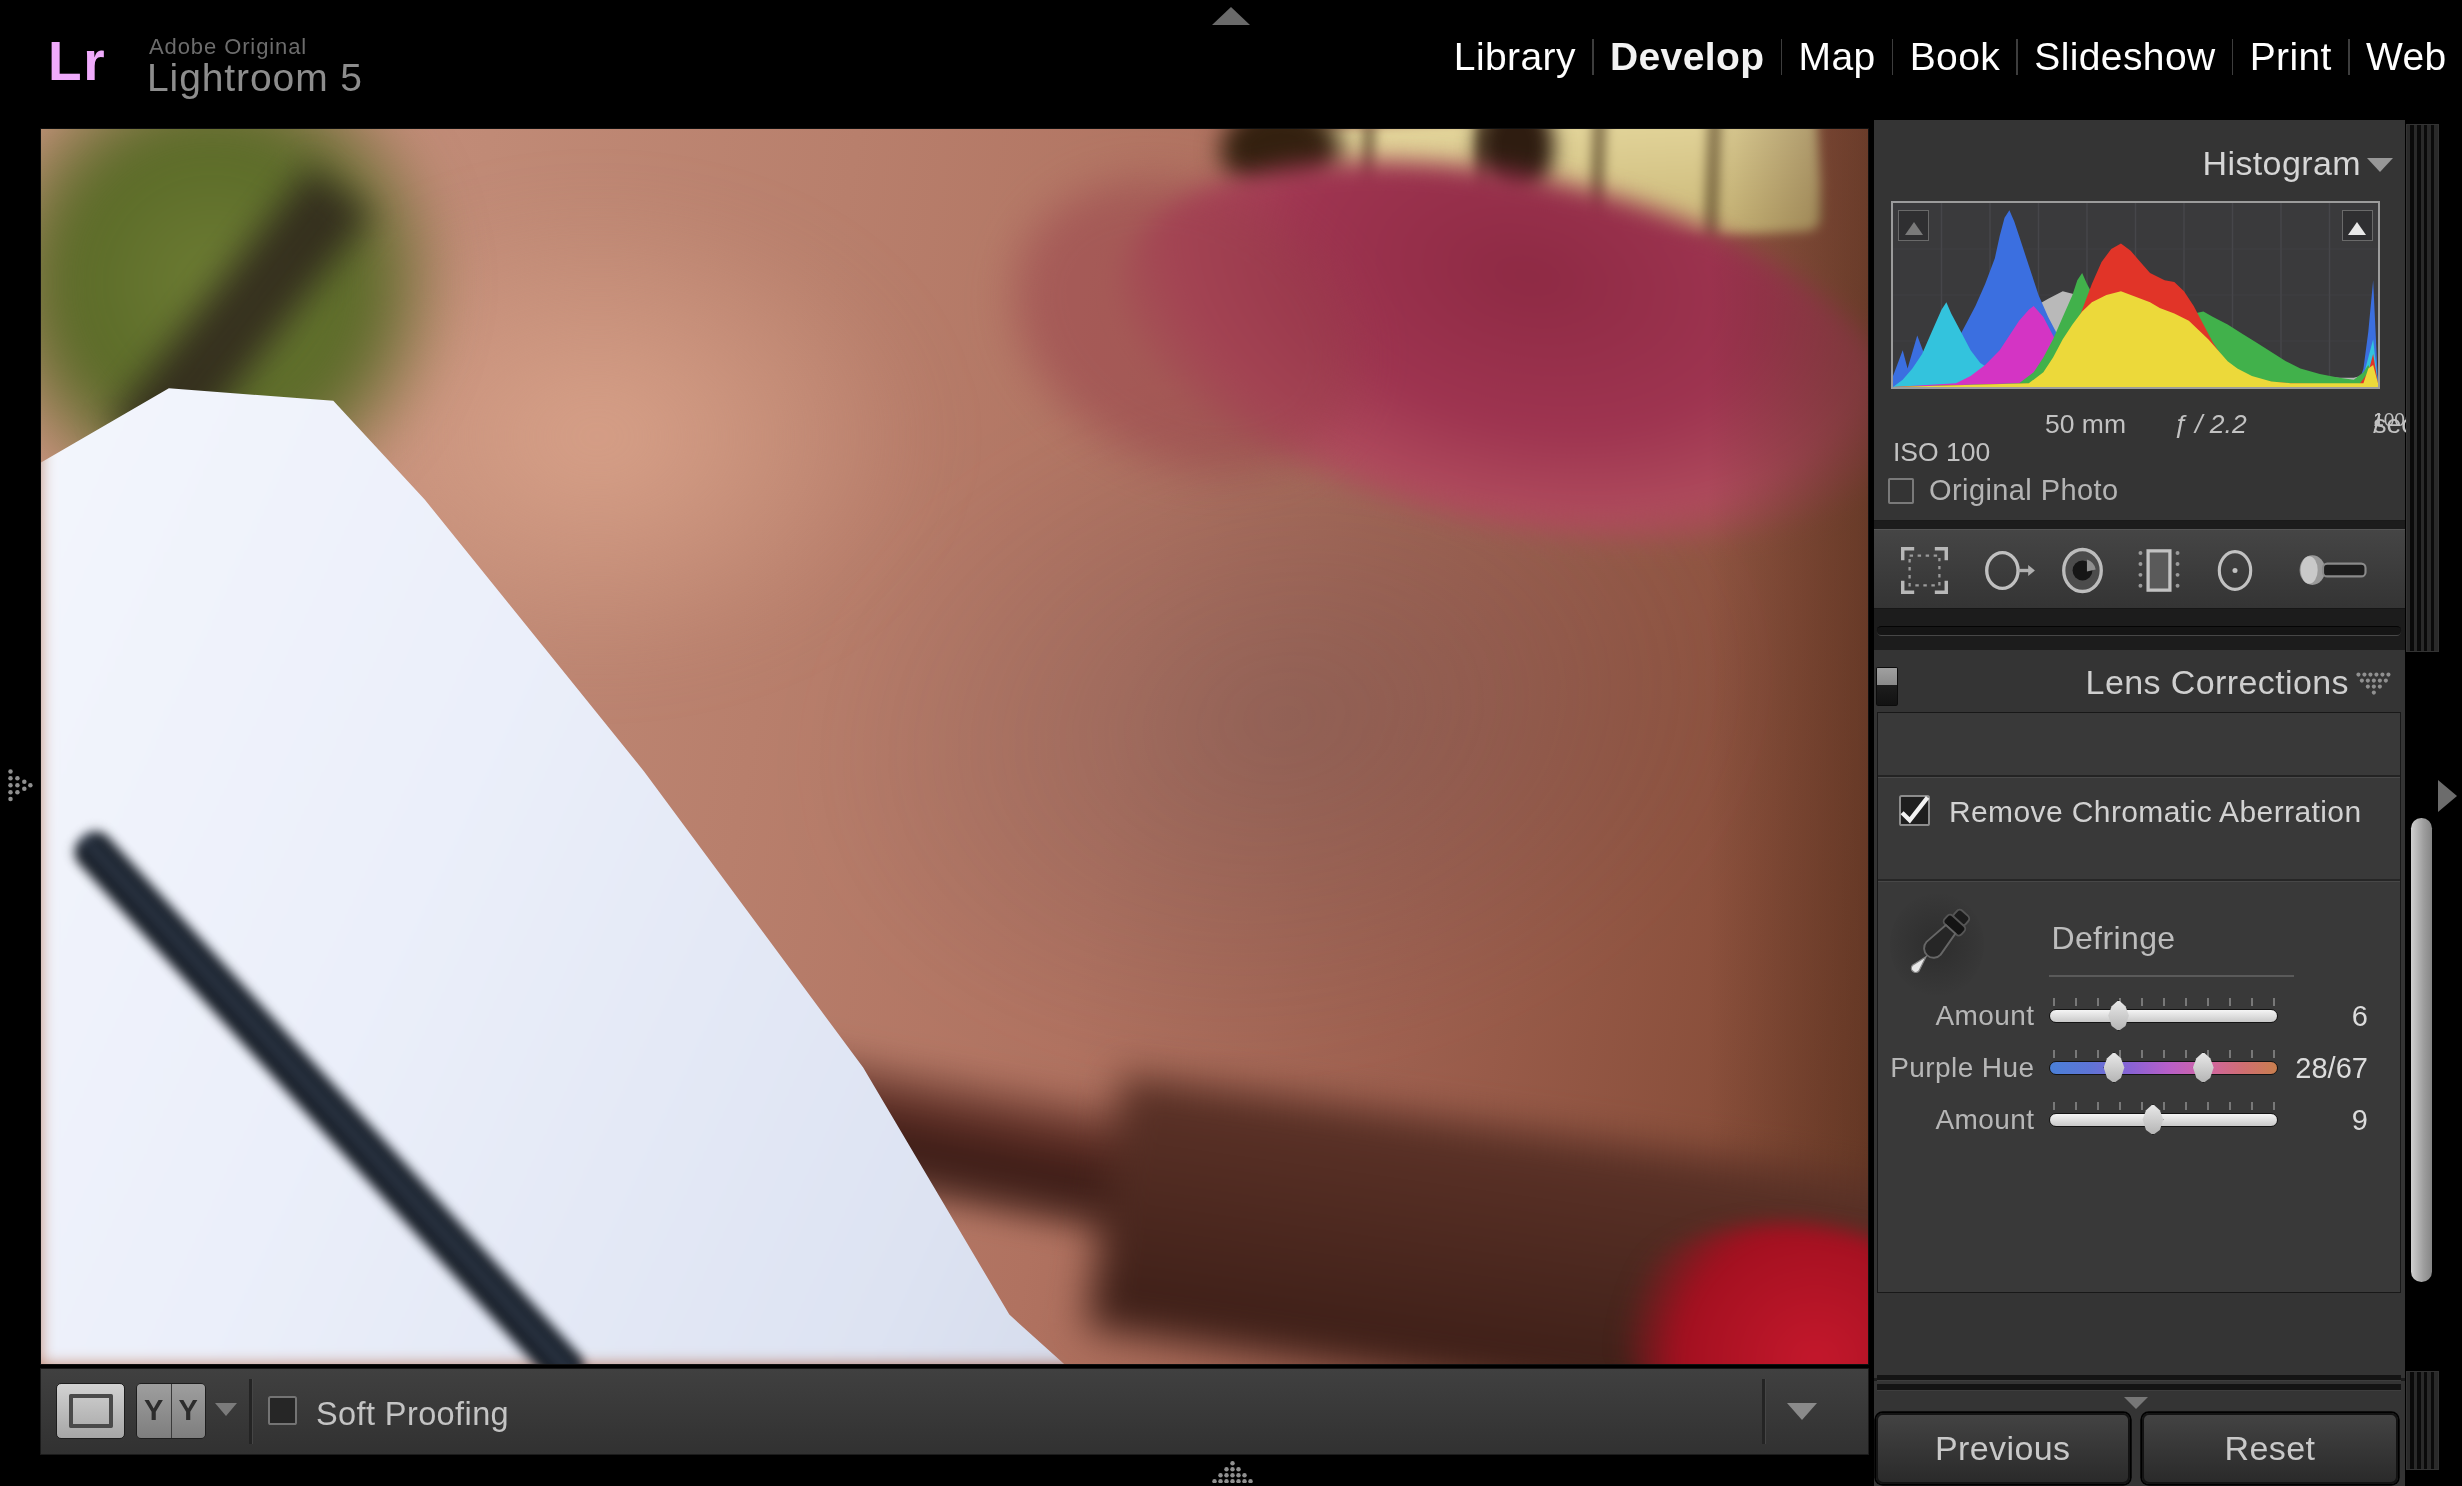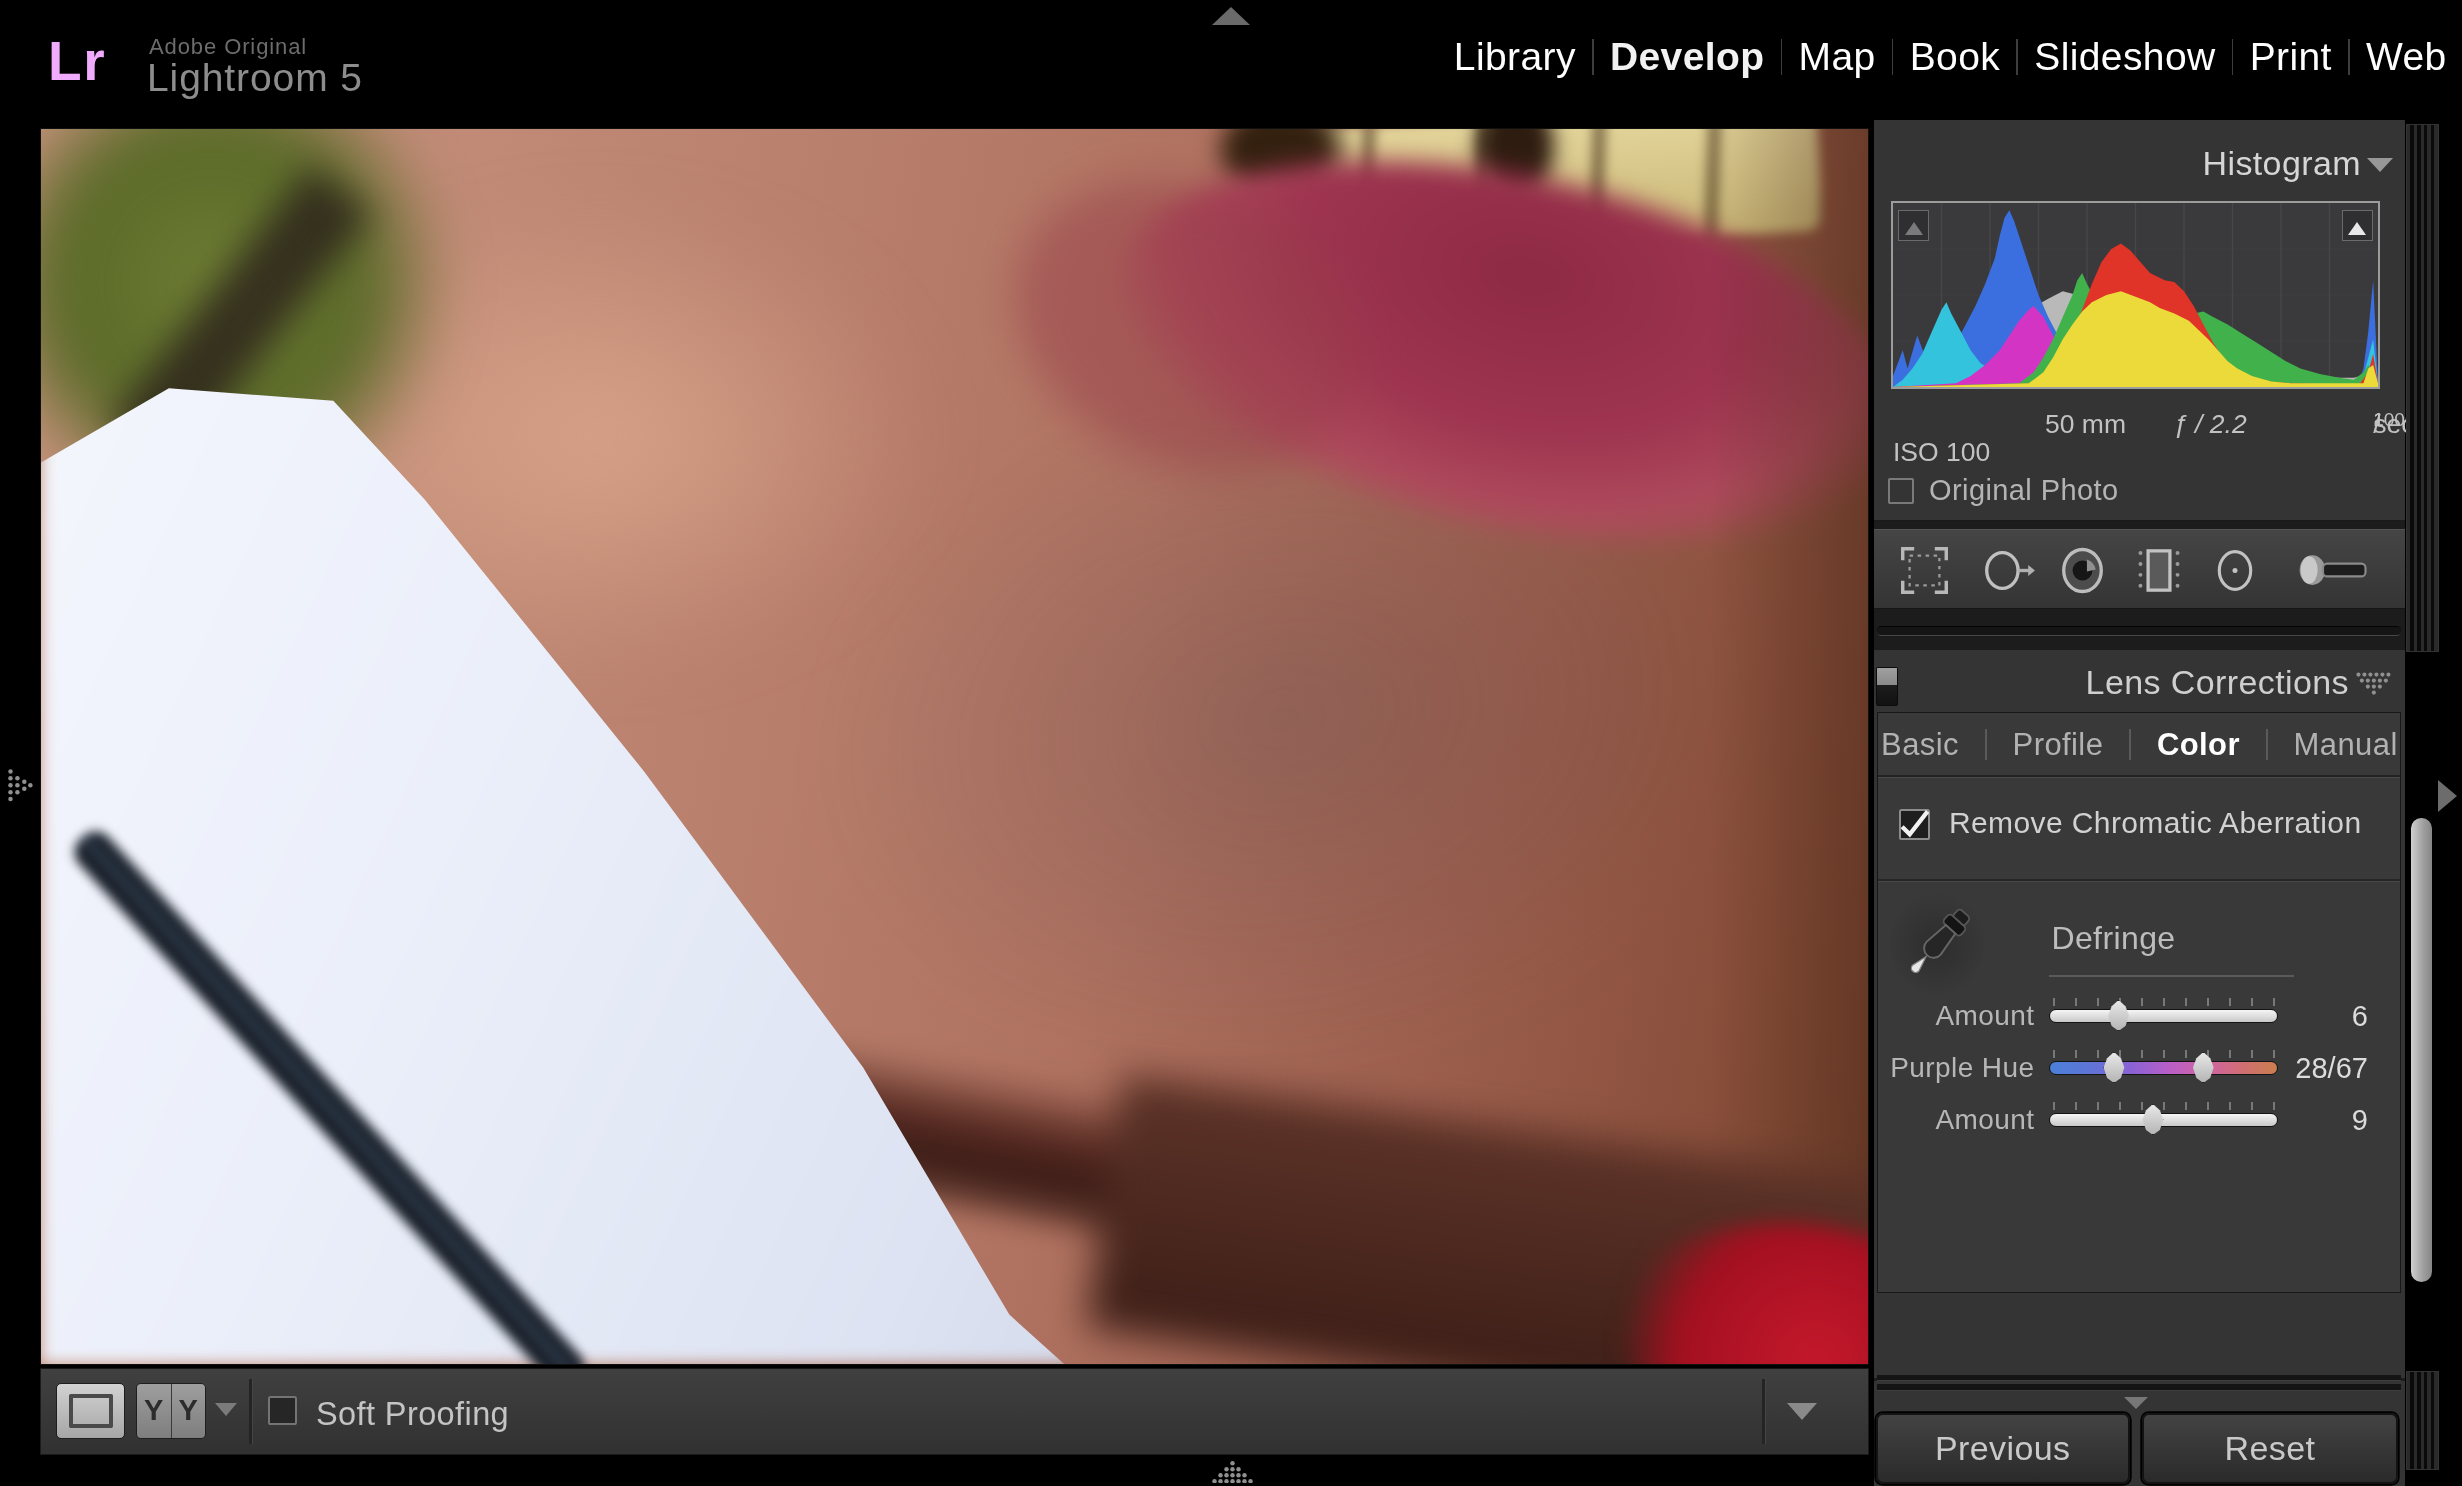--- a/index.html
+++ b/index.html
@@ -113,21 +113,21 @@
   #lens-title{right:56px;top:13px;}
   #lens-expand{position:absolute;right:13.7px;top:20.5px;}
   #lens-box{position:absolute;left:3.4px;top:62px;width:524px;height:581px;background:#393939;
     border:1.7px solid #181818;box-sizing:border-box;}
   #lens-tabs{position:absolute;left:0;top:12px;width:100%;height:39px;display:flex;align-items:center;
     justify-content:center;gap:26px;}
   .tab{font-size:31px;color:#b2b2b2;letter-spacing:0.4px;}
   .tab.active{color:#ffffff;font-weight:bold;}
   .tab-sep{width:1.7px;height:31px;background:#5a5a5a;}
   #tabs-divider{position:absolute;left:0;top:62px;width:100%;height:1.7px;background:#232323;border-bottom:0.9px solid #4a4a4a;}
-  #rca-row{position:absolute;left:20.5px;top:93px;display:flex;align-items:flex-end;gap:19px;}
+  #rca-row{position:absolute;left:20.5px;top:82px;display:flex;align-items:flex-start;gap:19px;}
   #rca-box{width:31px;height:31px;background:#1e1e1e;border:2.6px solid #8c8c8c;border-radius:2.6px;box-sizing:border-box;
     display:flex;align-items:center;justify-content:center;overflow:visible;}
   #rca-label{font-size:30px;color:#d2d2d2;letter-spacing:0.4px;}
   #rca-divider{position:absolute;left:0;top:166px;width:100%;height:1.7px;background:#262626;border-bottom:0.9px solid #474747;}
   #dropper-wrap{position:absolute;left:12px;top:180px;width:94px;height:103px;border-radius:50%;
     background:radial-gradient(circle,#2d2d2d 0%,rgba(45,45,45,0) 75%);display:flex;align-items:center;justify-content:center;}
   #defringe-title{position:absolute;left:173px;top:207px;font-size:32px;color:#bdbdbd;letter-spacing:0.4px;}
   #defringe-rule{position:absolute;left:171px;top:262px;width:245px;height:1.7px;background:#5a5a5a;}
   #defringe-sliders{position:absolute;left:0;top:275px;width:100%;}
   .sl-row{position:relative;height:52px;}
@@ -394,29 +394,20 @@
           <circle cx="29" cy="11" r="2.4"></circle>
           <circle cx="36" cy="11" r="2.4"></circle>
         <circle cx="15" cy="18" r="2.4"></circle>
           <circle cx="22" cy="18" r="2.4"></circle>
           <circle cx="29" cy="18" r="2.4"></circle>
         <circle cx="22" cy="25" r="2.4"></circle>
       </g>
     </svg>
 
     <div id="lens-box">
-      <div id="lens-tabs">
-          <span class="tab">Basic</span>
-          <div class="tab-sep"></div>
-          <span class="tab">Profile</span>
-          <div class="tab-sep"></div>
-          <span class="tab active">Color</span>
-          <div class="tab-sep"></div>
-          <span class="tab">Manual</span>
-        </div>
       <div id="tabs-divider"></div>
 
       <div id="rca-row">
         <div id="rca-box">
           <svg width="38" height="34" viewBox="0 0 44 40" style="overflow:visible">
             <polyline points="8,22 17,31 38,4" fill="none" stroke="#f2f2f2" stroke-width="5"></polyline>
           </svg>
         </div>
         <div id="rca-label">Remove Chromatic Aberration</div>
       </div>

